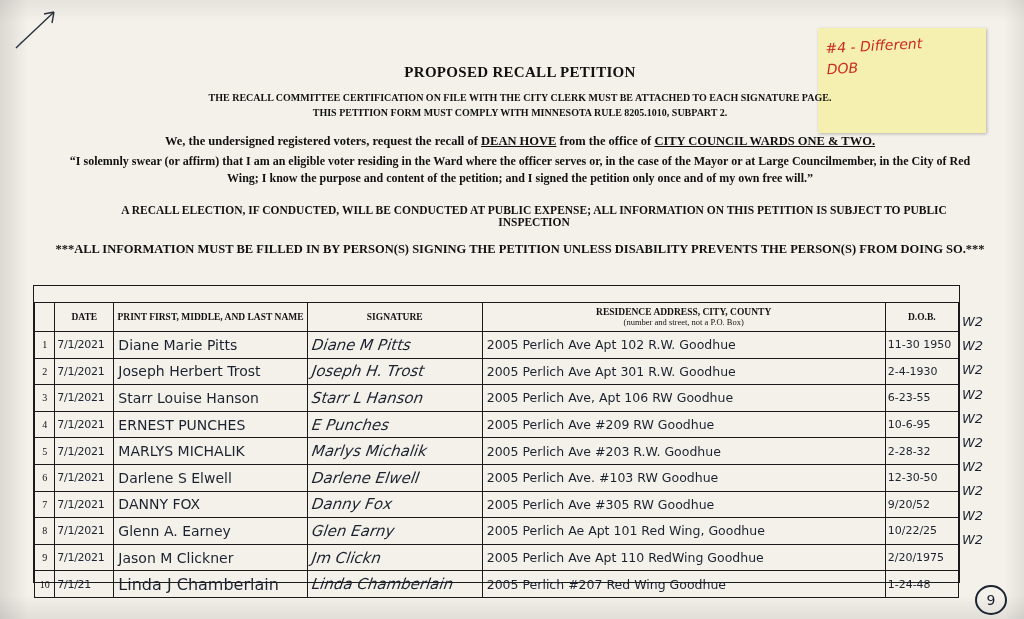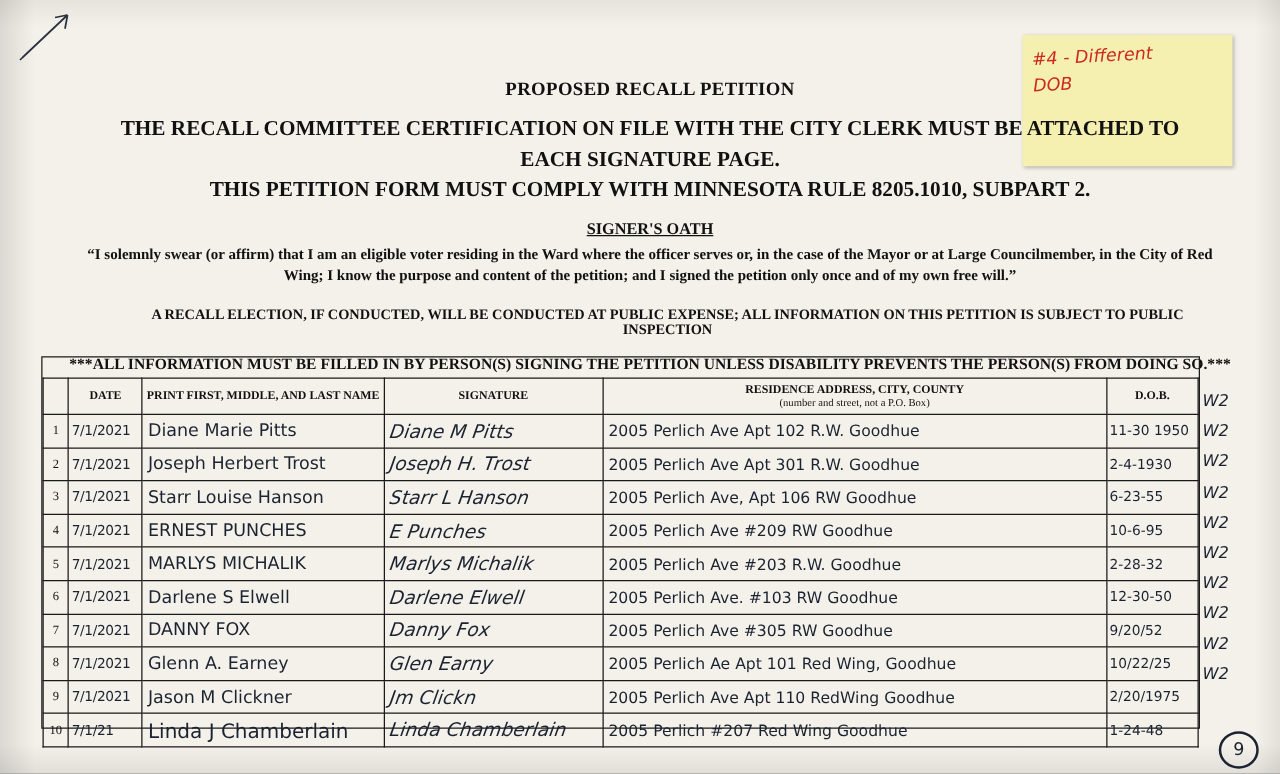--- a/index.html
+++ b/index.html
@@ -37,21 +37,21 @@
     color: #111;
   }
   .title {
     font-weight: bold;
     font-size: 15px;
     letter-spacing: 0.3px;
     margin-bottom: 10px;
   }
   .cert-line {
     font-weight: bold;
-    font-size: 17px;
+    font-size: 10px;
     line-height: 1.45;
     padding: 0 56px;
   }
   .request-line {
     font-size: 12.5px;
     font-weight: bold;
     margin-top: 14px;
   }
   .request-line .underline {
     text-decoration: underline;
@@ -217,21 +217,26 @@
 
   <div class="sticky">
     <div class="note-text">#4 - Different
    DOB</div>
   </div>
 
   <div class="header-block">
     <div class="title">PROPOSED RECALL PETITION</div>
     <div class="cert-line">THE RECALL COMMITTEE CERTIFICATION ON FILE WITH THE CITY CLERK MUST BE ATTACHED TO EACH SIGNATURE PAGE.</div>
     <div class="cert-line">THIS PETITION FORM MUST COMPLY WITH MINNESOTA RULE 8205.1010, SUBPART 2.</div>
-    <div class="oath-title">SIGNER'S OATH</div>
+    <div class="request-line">
+      <span>We, the undersigned registered voters, request the recall of</span>
+      <span class="underline">DEAN HOVE</span>
+      <span>from the office of</span>
+      <span class="underline">CITY COUNCIL WARDS ONE &amp; TWO.</span>
+    </div>
     <div class="oath-text">“I solemnly swear (or affirm) that I am an eligible voter residing in the Ward where the officer serves or, in the case of the Mayor or at Large Councilmember, in the City of Red Wing; I know the purpose and content of the petition; and I signed the petition only once and of my own free will.”</div>
     <div class="expense-line">A RECALL ELECTION, IF CONDUCTED, WILL BE CONDUCTED AT PUBLIC EXPENSE; ALL INFORMATION ON THIS PETITION IS SUBJECT TO PUBLIC INSPECTION</div>
     <div class="allinfo-line">***ALL INFORMATION MUST BE FILLED IN BY PERSON(S) SIGNING THE PETITION UNLESS DISABILITY PREVENTS THE PERSON(S) FROM DOING SO.***</div>
   </div>
 
   <div class="table-wrap">
     <table class="petition">
       <colgroup>
         <col class="col-num">
           <col class="col-date">

